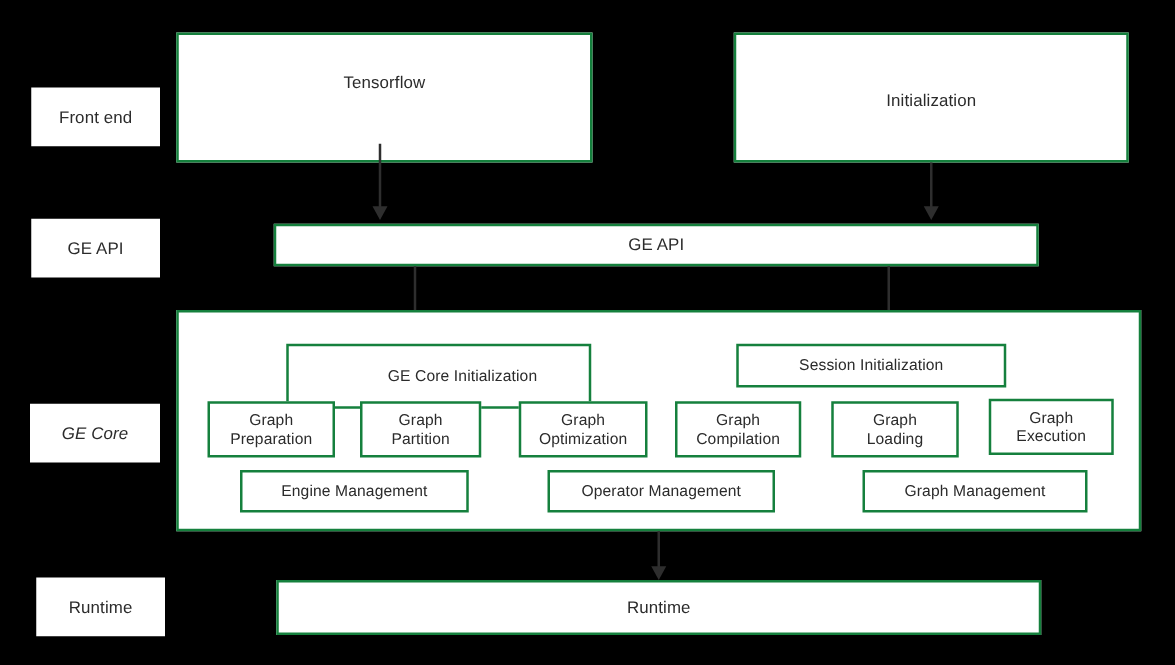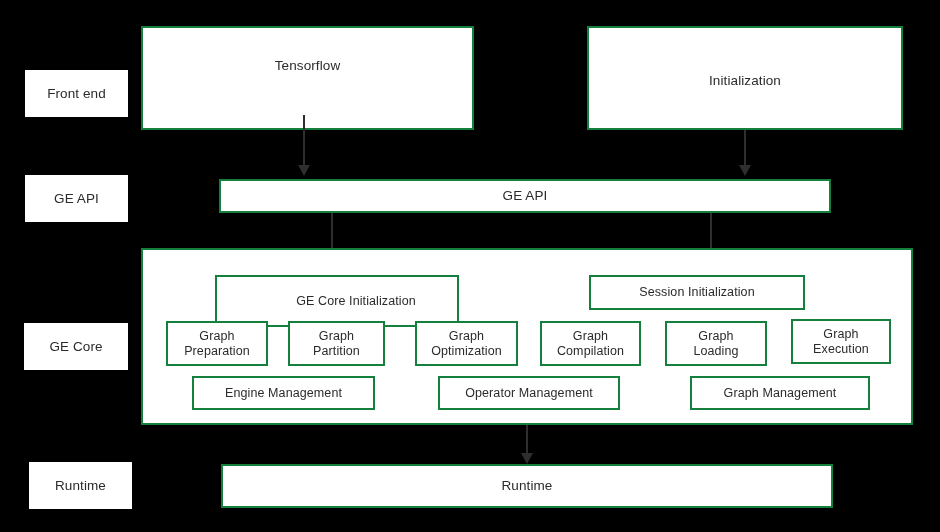--- a/index.html
+++ b/index.html
@@ -77,21 +77,21 @@
 <div id="stage">
 
   <div class="box lane-label" style="left:25px; top:50px; width:103px; height:47px;margin-top:20px;">
     <span>Front end</span>
   </div>
 
   <div class="box lane-label" style="left:25px; top:175px; width:103px; height:47px;">
     <span>GE API</span>
   </div>
 
-  <div class="box lane-label" style="left:24px; top:323px; width:104px; height:47px;">
+  <div class="box lane-label" style="left:24px; top:323px; width:104px; height:47px;font-style:italic;">
     <span>GE Core</span>
   </div>
 
   <div class="box lane-label" style="left:29px; top:462px; width:103px; height:47px;">
     <span>Runtime</span>
   </div>
 
   <div class="box container-box" style="left:141px; top:26px; width:333px; height:104px;">
     <div class="container-title" style="top:30px;">Tensorflow</div>
   </div>
@@ -119,21 +119,21 @@
     <div class="conn-head" style="left:326px; top:263px;"></div>
   </div>
 
   <div class="connector">
     <div class="conn-line" style="left:710px; top:213px; height:52px;"></div>
     <div class="conn-head" style="left:705px; top:263px;"></div>
   </div>
 
   <div class="box container-box" style="left:141px; top:248px; width:772px; height:177px;"></div>
 
-  <div class="box small-box" style="left:215px; top:275px; width:244px; height:52px;padding-left:38px;">
+  <div class="box small-box" style="left:229px; top:275px; width:244px; height:52px;padding-left:38px;">
     <span>GE Core Initialization</span>
   </div>
 
   <div class="box small-box" style="left:589px; top:275px; width:216px; height:35px;">
     <span>Session Initialization</span>
   </div>
 
   <div class="box small-box" style="left:166px; top:321px; width:102px; height:45px;">
     <span class="two-line">Graph
 Preparation</span>

